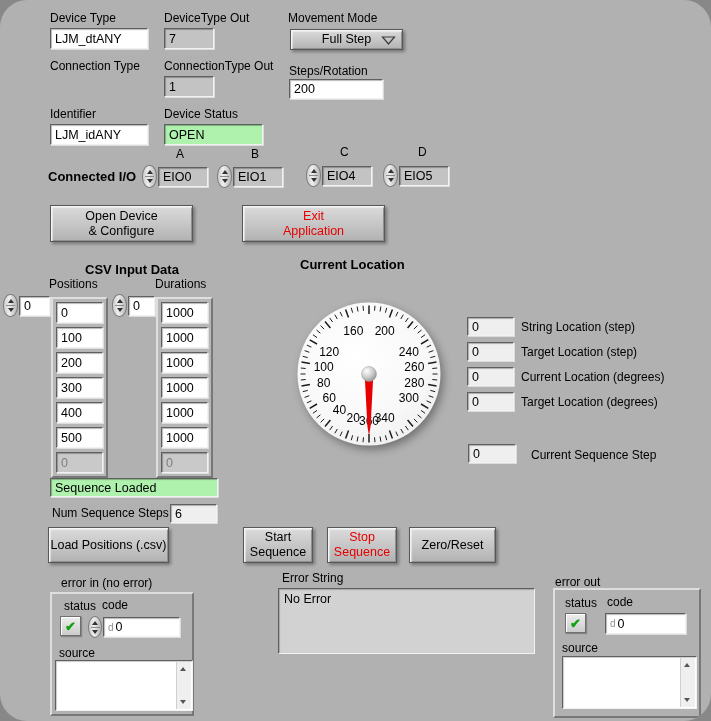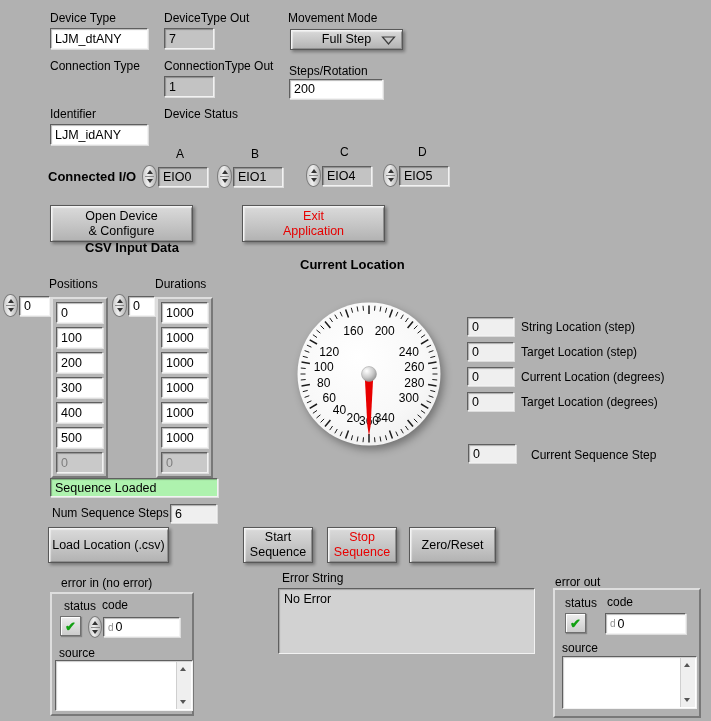--- a/index.html
+++ b/index.html
@@ -1,18 +1,18 @@
 <!DOCTYPE html>
 <html><head>
 <meta charset="utf-8">
 <style>
   html,body{margin:0;padding:0;background:#888;}
   .screen{
     position:relative;width:711px;height:721px;background:#b1b1b1;
-    font-family:"Liberation Sans",sans-serif;color:#000;overflow:hidden;
+    font-family:"Liberation Sans",sans-serif;color:#000;overflow:hidden;border-radius:27px;
   }
   .lbl{position:absolute;font-size:12px;white-space:nowrap;}
   .b{font-weight:bold;font-size:13px;}
   .fld{
     position:absolute;box-sizing:border-box;font-size:12.5px;
     display:flex;align-items:center;padding:0 4px;background:#fff;
     border:1px solid;border-color:#5f5f5f #f2f2f2 #f2f2f2 #5f5f5f;
     box-shadow:inset 1px 1px 1px rgba(0,0,0,.28),1px 1px 0 rgba(255,255,255,.55);
     white-space:nowrap;overflow:hidden;
   }
@@ -105,20 +105,23 @@
   <div class="fld" style="left:289px;top:79px;width:94px;height:20px">
       <span>200</span>
     </div>
 
   <div class="lbl" style="left:50px;top:107px">Identifier</div>
   <div class="fld" style="left:50px;top:124px;width:98px;height:21px">
       <span>LJM_idANY</span>
     </div>
 
   <div class="lbl" style="left:164px;top:107px">Device Status</div>
+  <div class="fld green" style="left:164px;top:124px;width:99px;height:21px">
+      <span>OPEN</span>
+    </div>
 
   <div class="lbl b" style="left:48px;top:169px">Connected I/O</div>
 
   <div class="lbl" style="left:176px;top:147px">A</div>
   <div class="spin" style="left:142px;top:165px">
       <i class="tu"></i>
       <i class="sep"></i>
       <i class="td"></i>
     </div>
   <div class="fld gray" style="left:158px;top:167px;width:50px;height:20px">
@@ -157,21 +160,21 @@
 
   <div class="btn red" style="left:242px;top:205px;width:143px;height:37px">
     <span>Exit</span>
     <span>Application</span>
   </div>
   <div class="btn" style="left:50px;top:205px;width:143px;height:37px">
     <span>Open Device</span>
     <span>&amp; Configure</span>
   </div>
 
-  <div class="lbl b" style="left:85px;top:240px">CSV Input Data</div>
+  <div class="lbl b" style="left:85px;top:262px">CSV Input Data</div>
   <div class="lbl" style="left:49px;top:277px">Positions</div>
   <div class="lbl" style="left:155px;top:277px">Durations</div>
 
   <div class="spin" style="left:3px;top:294px">
       <i class="tu"></i>
       <i class="sep"></i>
       <i class="td"></i>
     </div>
   <div class="fld" style="left:19px;top:296px;width:31px;height:20px">
       <span>0</span>
@@ -237,21 +240,21 @@
   <div class="fld green" style="left:50px;top:478px;width:168px;height:19px">
       <span>Sequence Loaded</span>
     </div>
 
   <div class="lbl" style="left:52px;top:506px">Num Sequence Steps</div>
   <div class="fld lite" style="left:170px;top:504px;width:47px;height:19px">
       <span>6</span>
     </div>
 
   <div class="btn" style="left:48px;top:527px;width:121px;height:36px">
-    <span>Load Location (.csv)</span>
+    <span>Load Positions (.csv)</span>
   </div>
 
   <div class="lbl b" style="left:300px;top:257px">Current Location</div>
   <div class="gauge-wrap">
     <svg id="gauge-svg" width="150" height="150">
       <defs>
         <radialGradient id="gface" cx="42%" cy="38%" r="78%">
           <stop offset="0%" stop-color="#ffffff"></stop>
           <stop offset="60%" stop-color="#f8f8f8"></stop>
           <stop offset="88%" stop-color="#efefef"></stop>

